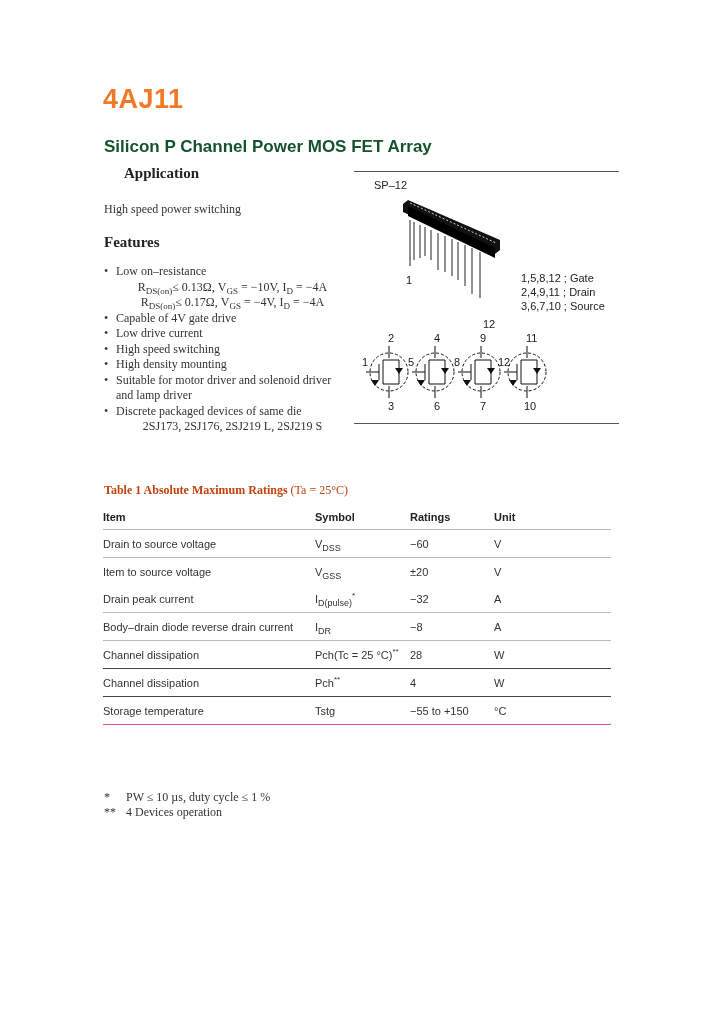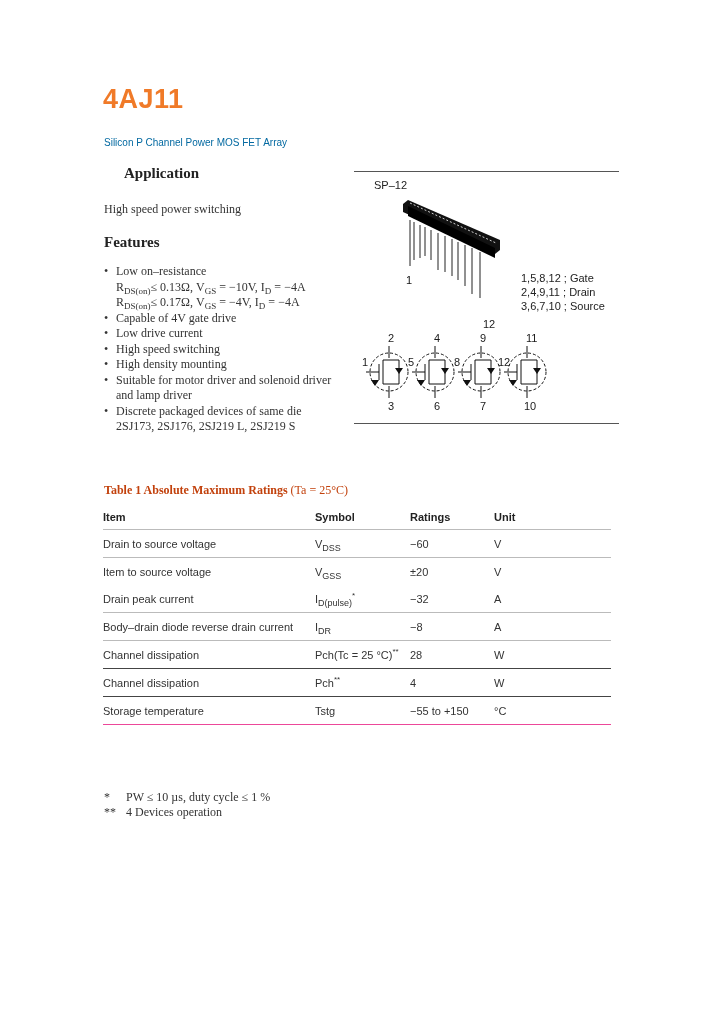--- a/index.html
+++ b/index.html
@@ -1,27 +1,27 @@
 <!DOCTYPE html>
 <html><head>
   <meta charset="utf-8">
   <style>
     html, body { margin: 0; padding: 0; background: #ffffff; }
     body { width: 720px; height: 1012px; position: relative; overflow: hidden; color: #1a1a1a; }
     .abs { position: absolute; }
     .sans { font-family: "Liberation Sans", "DejaVu Sans", sans-serif; }
     .serif { font-family: "Liberation Serif", "DejaVu Serif", serif; }
     .title { left: 103px; top: 84px; font-size: 27px; font-weight: bold; color: #f07a28; letter-spacing: 0.5px; }
-    .subtitle { left: 104px; top: 137px; font-size: 10px; font-weight: normal; color: #0369a1; }
+    .subtitle { left: 104px; top: 137px; font-size: 17px; font-weight: bold; color: #14532d; }
     .h2 { font-size: 15px; font-weight: bold; color: #222; }
     .body-text { font-size: 12px; color: #333; }
     .features { left: 104px; top: 264px; width: 245px; margin: 0; padding: 0; list-style: none; font-size: 12px; color: #333; line-height: 15.5px; }
     .features li { position: relative; padding-left: 12px; }
     .features li .bullet { position: absolute; left: 0; top: 0; }
-    .features .sub { padding-left: 12px; }
+    .features .sub { padding-left: 12px; text-align: center; }
     sub { font-size: 9px; vertical-align: -3px; line-height: 0; }
     sup { font-size: 8px; line-height: 0; }
     .rule { height: 1px; background: #555; }
     .pkg-label { left: 374px; top: 179px; font-size: 11px; color: #222; }
     .pinmap { left: 521px; top: 271px; font-size: 11px; color: #222; line-height: 14px; }
     .table-caption { left: 104px; top: 483px; font-size: 12px; color: #c2410c; }
     table.ratings { position: absolute; left: 103px; top: 505px; width: 508px; border-collapse: collapse; font-size: 11px; color: #333; }
     table.ratings th { text-align: left; font-weight: bold; font-size: 11px; height: 24px; padding: 0; color: #222; }
     table.ratings td { height: 27px; padding: 0; border-top: 1px solid #bbb; }
     table.ratings tr.solid td { border-top: 1px solid #444; }

